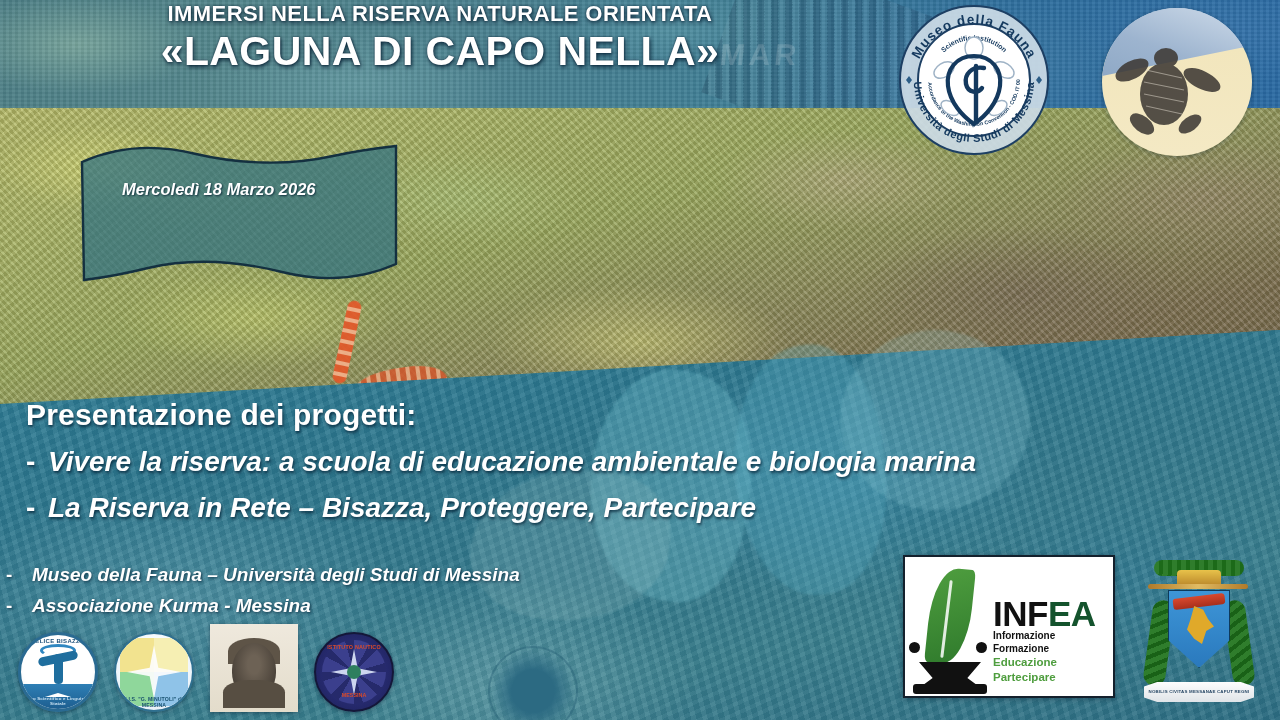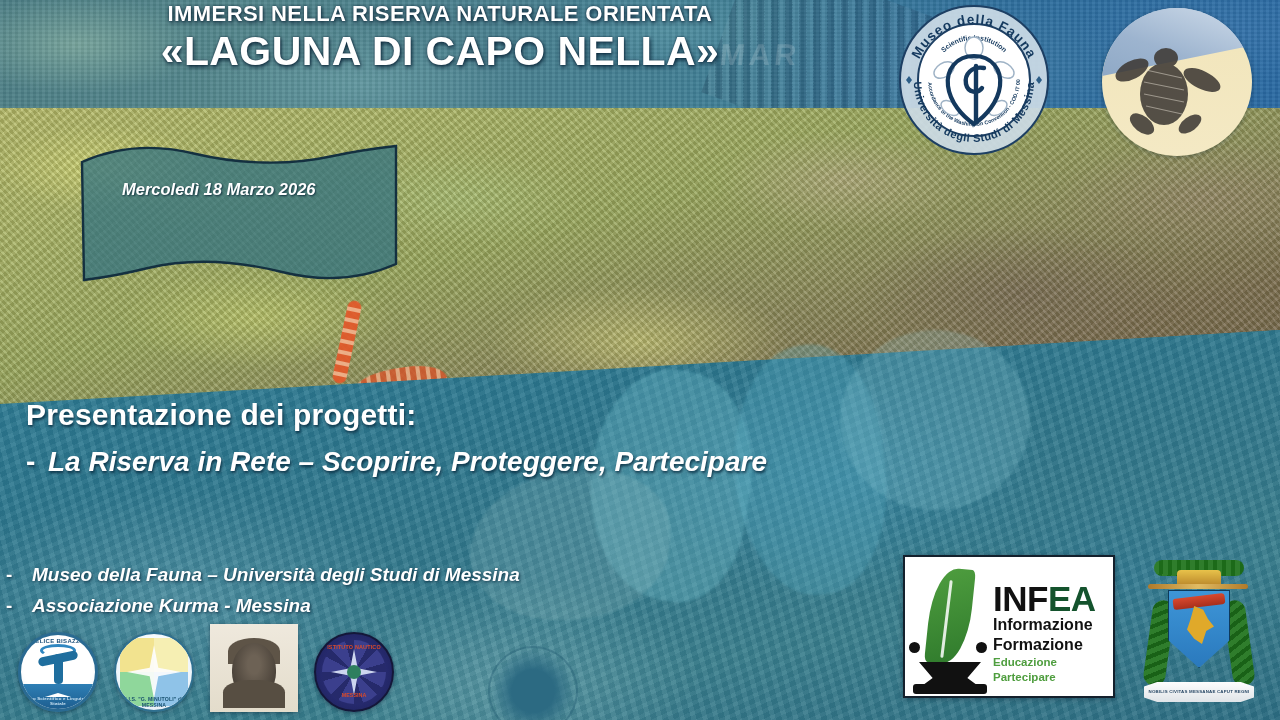--- a/index.html
+++ b/index.html
@@ -243,21 +243,21 @@
   .infea .leaf-vein{position:absolute;left:40px;top:16px;width:3px;height:78px;background:#fff;
     border-radius:2px;transform:rotate(7deg);opacity:.85;}
   .infea .vase{position:absolute;left:14px;bottom:8px;width:62px;height:26px;background:#111;
     clip-path:polygon(0 0,100% 0,78% 62%,100% 100%,0 100%,22% 62%);}
   .infea .base{position:absolute;left:8px;bottom:2px;width:74px;height:10px;background:#111;border-radius:3px;}
   .infea .dot{position:absolute;width:11px;height:11px;border-radius:50%;background:#111;top:78px;}
   .infea .dl{left:4px;} .infea .dr{right:4px;}
   .infea .txt{padding:0 6px 12px 2px;}
   .infea .brand{font-size:35px;font-weight:700;line-height:.95;letter-spacing:-.5px;}
   .infea .brand .inf{color:#111;} .infea .brand .ea{color:#14532d;}
-  .infea .sub1{font-size:16px;font-weight:700;color:#111;line-height:1.25;}
+  .infea .sub1{font-size:10px;font-weight:700;color:#111;line-height:1.25;}
   .infea .sub2{font-size:11.5px;font-weight:700;color:#4f9e3f;line-height:1.25;}
 
   
   .arms{position:absolute;left:1140px;bottom:16px;width:118px;height:148px;z-index:8;}
   .arms .wreath-l,.arms .wreath-r{position:absolute;bottom:18px;width:22px;height:86px;
     background:repeating-linear-gradient(150deg,#2f7d2c 0 5px,#196117 5px 9px);border-radius:12px;}
   .arms .wreath-l{left:8px;transform:rotate(8deg);}
   .arms .wreath-r{right:8px;transform:rotate(-8deg);}
   .arms .shield{position:absolute;left:50%;top:34px;width:62px;height:78px;margin-left:-31px;
     background:linear-gradient(180deg,#3e96d8,#2a79bd);
@@ -371,21 +371,24 @@
         <line x1="42" y1="86" x2="82" y2="94"></line>
           <line x1="44" y1="98" x2="80" y2="106"></line>
       </g>
     </svg>
     <div class="kname">Kurma</div>
   </div>
 
   <div class="body-text">
     <div class="head">Presentazione dei progetti:</div>
     <div class="proj">
-      <span class="dash">-</span><span>La Riserva in Rete – Scoprire, Proteggere, Partecipare</span>
+      <span class="dash">-</span><span>Vivere la riserva: a scuola di educazione ambientale e biologia marina</span>
+    </div>
+    <div class="proj">
+      <span class="dash">-</span><span>La Riserva in Rete – Bisazza, Proteggere, Partecipare</span>
     </div>
   </div>
 
   <div class="org-text">
     <div class="org">
       <span class="dash">-</span><span>Museo della Fauna – Università degli Studi di Messina</span>
     </div>
     <div class="org">
       <span class="dash">-</span><span>Associazione Kurma - Messina</span>
     </div>

